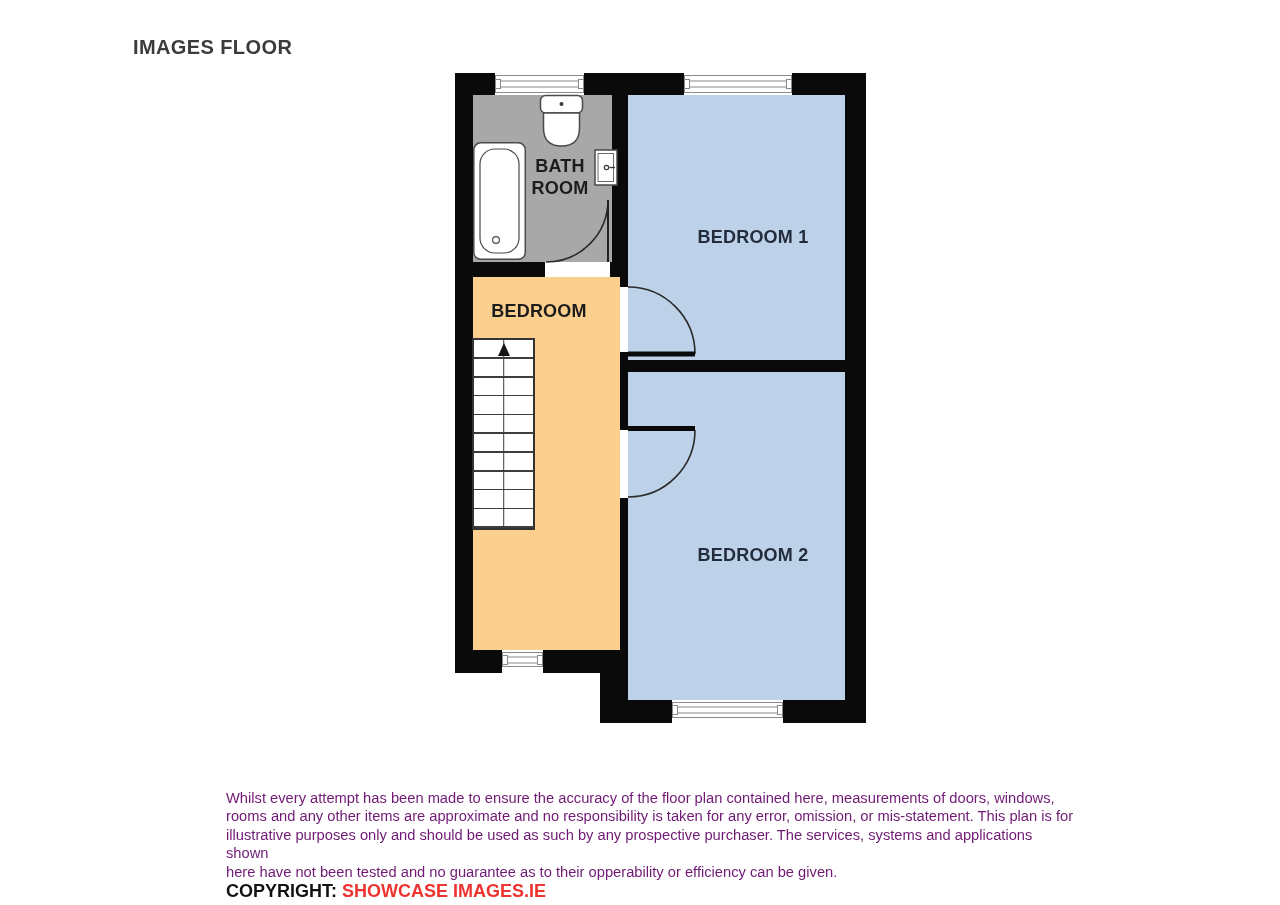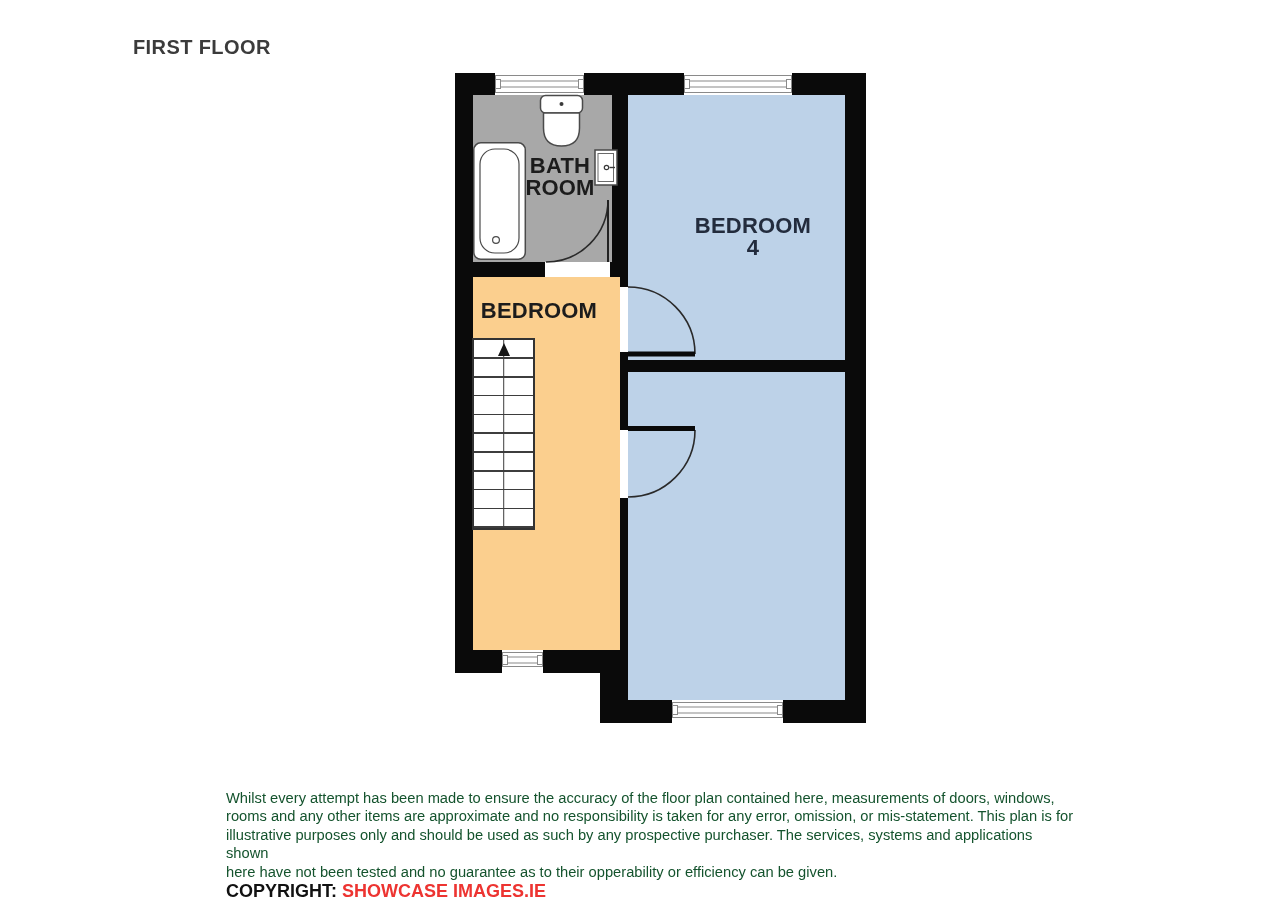--- a/index.html
+++ b/index.html
@@ -28,40 +28,40 @@
   .stairs{position:absolute;left:17px;top:265px;width:63px;height:192px;background:#fff;
     border:2px solid #333;box-sizing:border-box;}
   .stairs .treads{position:absolute;inset:0;
     background:repeating-linear-gradient(to bottom,transparent 0px,transparent 17.3px,#3d3d3d 17.3px,#3d3d3d 18.8px);}
   .stairs .centerline{position:absolute;left:50%;top:0;bottom:0;width:1.6px;background:#3d3d3d;transform:translateX(-50%);}
   .stairs .arrow{position:absolute;top:3px;left:50%;transform:translateX(-50%);width:0;height:0;
     border-left:6px solid transparent;border-right:6px solid transparent;border-bottom:13px solid #161616;}
 
   .overlay{position:absolute;left:0;top:0;width:411px;height:650px;pointer-events:none;}
 
-  .room-label{position:absolute;transform:translate(-50%,-50%);font-size:22px;font-weight:600;
+  .room-label{position:absolute;transform:translate(-50%,-50%);font-size:18px;font-weight:600;
     color:#1c1c1c;white-space:pre-line;text-align:center;line-height:22px;letter-spacing:.2px;}
   .room-label.blue{color:#232c3d;}
   .lbl-bath{left:105px;top:104px;}
   .lbl-bed1{left:298px;top:164px;}
   .lbl-landing{left:84px;top:238px;}
   .lbl-bed2{left:298px;top:482px;}
 
   
   .disclaimer{position:absolute;left:226px;top:789px;width:850px;font-size:14.7px;line-height:18.4px;
-    color:#14532d;white-space:pre-line;}
+    color:#701a75;white-space:pre-line;}
   .copyright{position:absolute;left:226px;top:881px;font-size:18px;color:#111;font-weight:600;}
   .copyright .holder{color:#ed3431;margin-left:5px;}
 </style>
 </head>
 <body>
 
 <div class="canvas">
 
-  <div class="page-title">FIRST FLOOR</div>
+  <div class="page-title">IMAGES FLOOR</div>
 
   <div class="plan">
 
     <div class="room bathroom"></div>
     <div class="room bedroom1"></div>
     <div class="room bedroom2"></div>
     <div class="room landing"></div>
 
     <div class="wall" style="left:0;top:0;width:40px;height:22px;"></div>
     <div class="wall" style="left:129px;top:0;width:100px;height:22px;"></div>
@@ -134,22 +134,23 @@
       <g>
         <rect x="140" y="77" width="22" height="35" fill="#fff" stroke="#4a4a4a" stroke-width="1.5"></rect>
         <rect x="143" y="80.5" width="15.5" height="28" fill="none" stroke="#6a6a6a" stroke-width="1"></rect>
         <circle cx="151.5" cy="94.5" r="2.2" fill="none" stroke="#3a3a3a" stroke-width="1.2"></circle>
         <line x1="154.5" y1="94.5" x2="160" y2="94.5" stroke="#3a3a3a" stroke-width="1.4"></line>
       </g>
     </svg>
 
     <div class="room-label lbl-bath">BATH
 ROOM</div>
-    <div class="room-label blue lbl-bed1">BEDROOM 4</div>
+    <div class="room-label blue lbl-bed1">BEDROOM 1</div>
     <div class="room-label lbl-landing">BEDROOM</div>
+    <div class="room-label blue lbl-bed2">BEDROOM 2</div>
   </div>
 
   <div class="disclaimer">Whilst every attempt has been made to ensure the accuracy of the floor plan contained here, measurements of doors, windows,
 rooms and any other items are approximate and no responsibility is taken for any error, omission, or mis-statement.  This plan is for
 illustrative purposes only and should be used as such by any prospective purchaser.  The services, systems and applications shown
 here have not been tested and no guarantee as to their opperability or efficiency can be given.</div>
   <div class="copyright">
     <span>COPYRIGHT:</span><span class="holder">SHOWCASE IMAGES.IE</span>
   </div>
 

